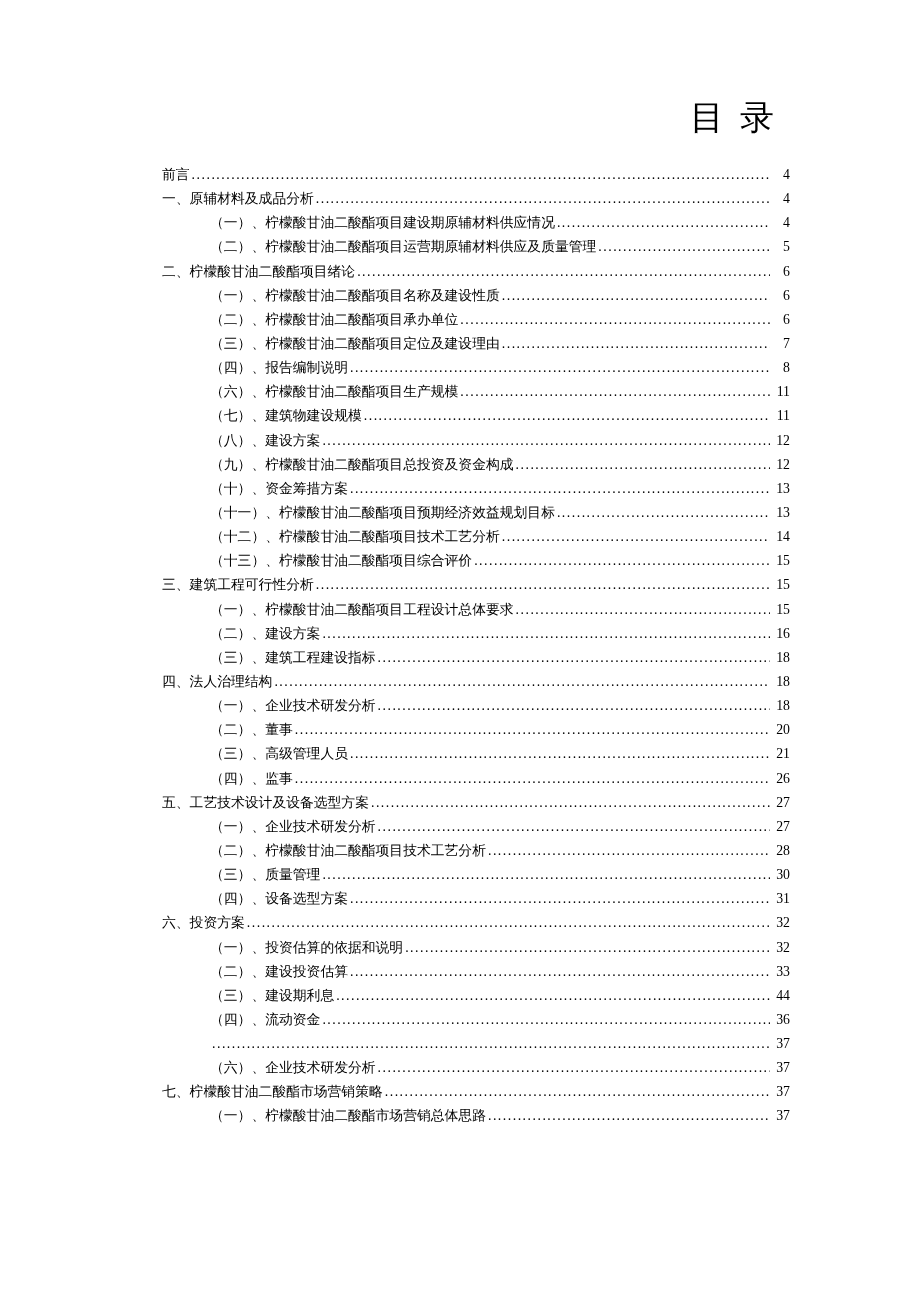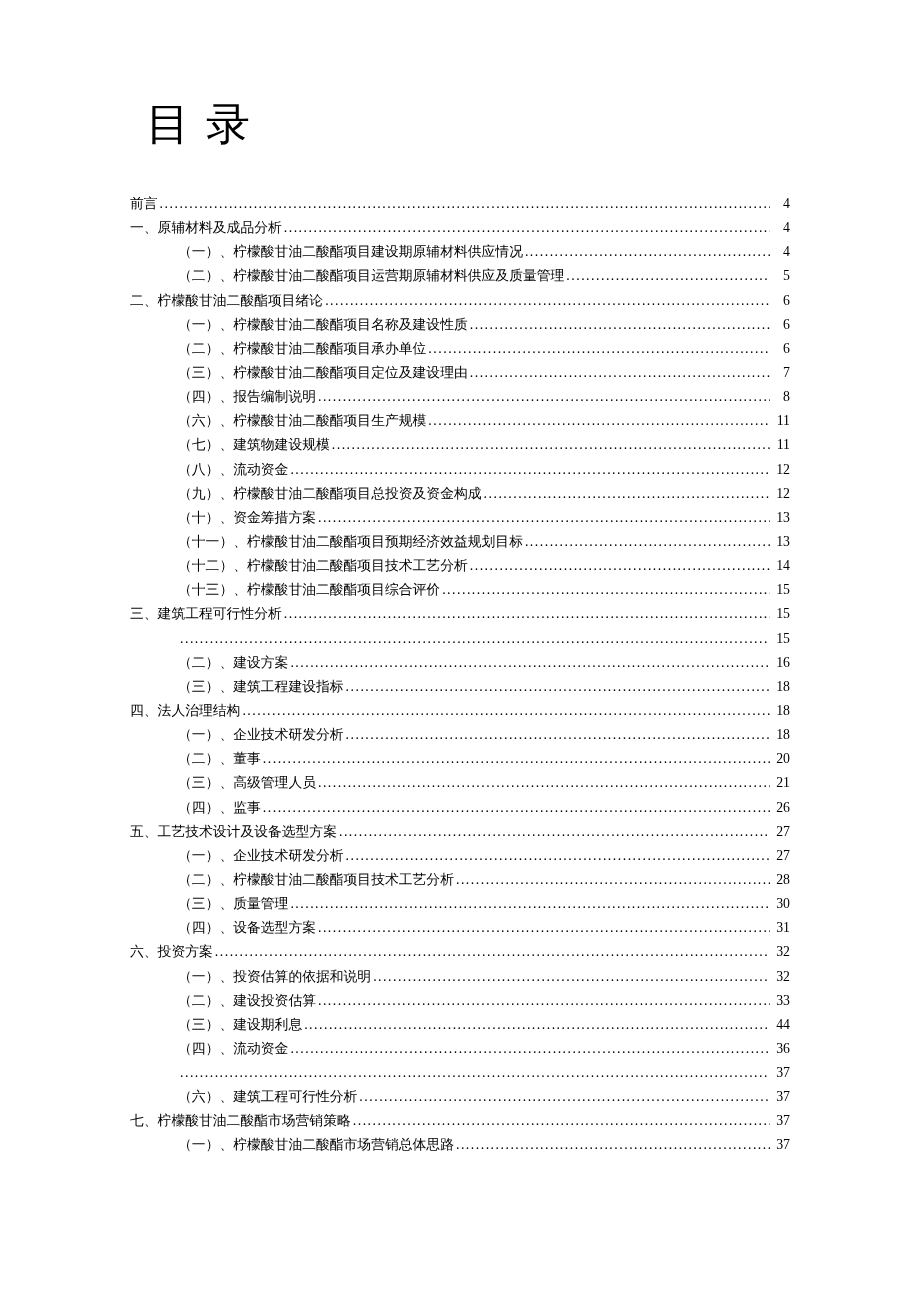--- a/index.html
+++ b/index.html
@@ -6,32 +6,33 @@
     body {
       background: #ffffff;
       font-family: "SimSun", "宋体", serif;
       width: 920px;
       height: 1301px;
       padding: 95px 130px 80px 130px;
       color: #000;
       font-size: 14px;
     }
     .title {
-      text-align: left;
-      font-size: 44px;
+      text-align: right;
+      font-size: 34px;
       letter-spacing: 16px;
-      margin-bottom: 38px;
+      margin-bottom: 22px;
       text-indent: 16px;
     }
     .toc-line {
       display: flex;
       align-items: baseline;
       white-space: nowrap;
       line-height: 1.75;
       font-size: 13.8px;
+      margin-left: 32px;
     }
     .toc-line.level1 { }
     .toc-line.level2 { padding-left: 48px; }
     .toc-label { flex: 0 0 auto; }
     .toc-dots {
       flex: 1 1 auto;
       overflow: hidden;
       letter-spacing: 1.5px;
       margin: 0 2px;
     }
@@ -100,21 +101,21 @@
       <span class="toc-label">（六）、柠檬酸甘油二酸酯项目生产规模</span>
       <span class="toc-dots"></span>
       <span class="toc-page">11</span>
     </div>
     <div class="toc-line level2">
       <span class="toc-label">（七）、建筑物建设规模</span>
       <span class="toc-dots"></span>
       <span class="toc-page">11</span>
     </div>
     <div class="toc-line level2">
-      <span class="toc-label">（八）、流动资金</span>
+      <span class="toc-label">（八）、建设方案</span>
       <span class="toc-dots"></span>
       <span class="toc-page">12</span>
     </div>
     <div class="toc-line level2">
       <span class="toc-label">（九）、柠檬酸甘油二酸酯项目总投资及资金构成</span>
       <span class="toc-dots"></span>
       <span class="toc-page">12</span>
     </div>
     <div class="toc-line level2">
       <span class="toc-label">（十）、资金筹措方案</span>
@@ -135,20 +136,21 @@
       <span class="toc-label">（十三）、柠檬酸甘油二酸酯项目综合评价</span>
       <span class="toc-dots"></span>
       <span class="toc-page">15</span>
     </div>
     <div class="toc-line level1">
       <span class="toc-label">三、建筑工程可行性分析</span>
       <span class="toc-dots"></span>
       <span class="toc-page">15</span>
     </div>
     <div class="toc-line level2">
+      <span class="toc-label">（一）、柠檬酸甘油二酸酯项目工程设计总体要求</span>
       <span class="toc-dots"></span>
       <span class="toc-page">15</span>
     </div>
     <div class="toc-line level2">
       <span class="toc-label">（二）、建设方案</span>
       <span class="toc-dots"></span>
       <span class="toc-page">16</span>
     </div>
     <div class="toc-line level2">
       <span class="toc-label">（三）、建筑工程建设指标</span>
@@ -228,21 +230,21 @@
     <div class="toc-line level2">
       <span class="toc-label">（四）、流动资金</span>
       <span class="toc-dots"></span>
       <span class="toc-page">36</span>
     </div>
     <div class="toc-line level2">
       <span class="toc-dots"></span>
       <span class="toc-page">37</span>
     </div>
     <div class="toc-line level2">
-      <span class="toc-label">（六）、建筑工程可行性分析</span>
+      <span class="toc-label">（六）、企业技术研发分析</span>
       <span class="toc-dots"></span>
       <span class="toc-page">37</span>
     </div>
     <div class="toc-line level1">
       <span class="toc-label">七、柠檬酸甘油二酸酯市场营销策略</span>
       <span class="toc-dots"></span>
       <span class="toc-page">37</span>
     </div>
     <div class="toc-line level2">
       <span class="toc-label">（一）、柠檬酸甘油二酸酯市场营销总体思路</span>

